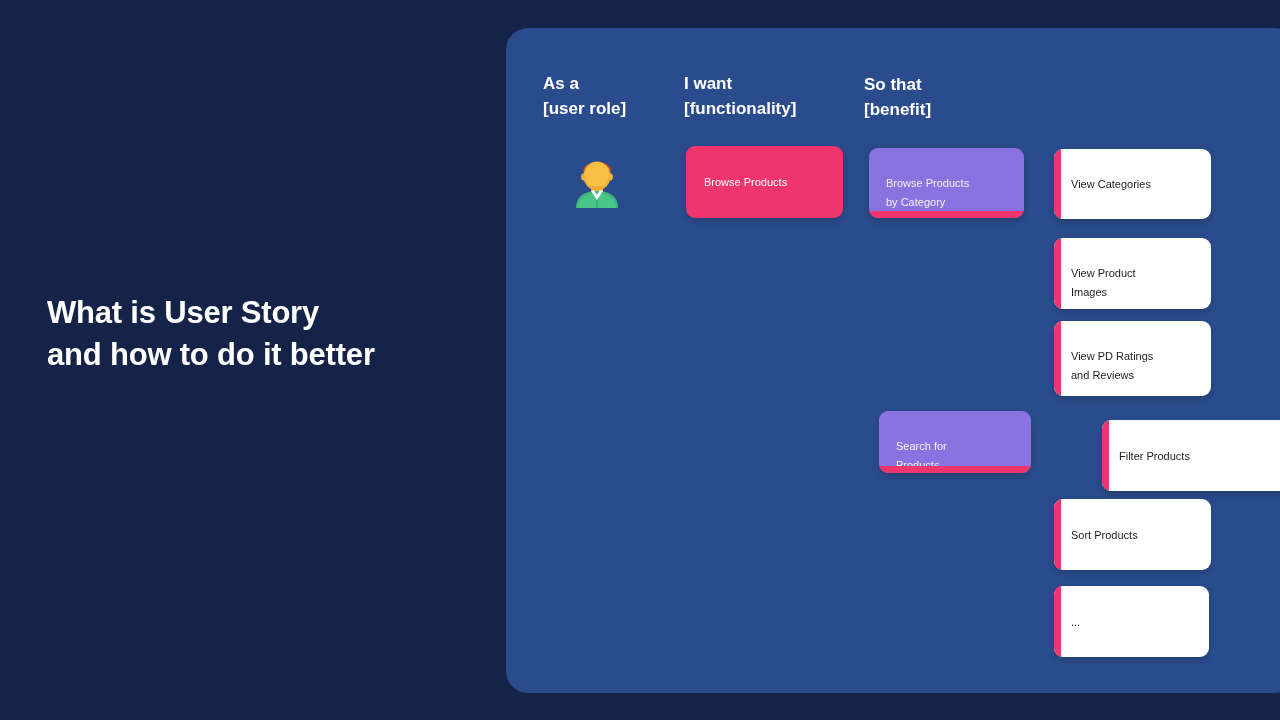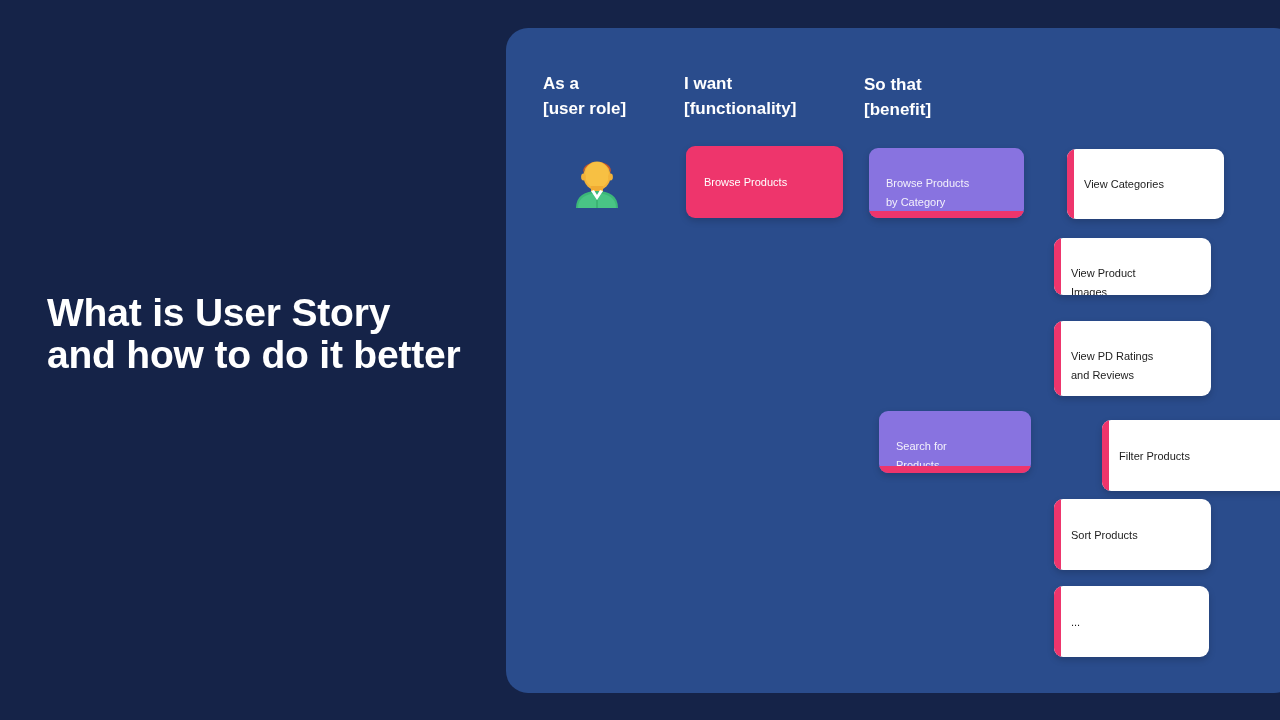--- a/index.html
+++ b/index.html
@@ -12,21 +12,21 @@
   .slide { position:relative; width:1280px; height:720px; background:#152348; }
 
   
   .title-block {
     position:absolute;
     left:47px; top:292px;
     width:430px;
   }
   .title-line {
     color:#ffffff;
-    font-size:39px;
+    font-size:31px;
     font-weight:bold;
     line-height:42px;
     letter-spacing:-0.2px;
   }
 
   
   .panel {
     position:absolute;
     left:506px; top:28px;
     width:790px; height:665px;
@@ -170,26 +170,26 @@
 by Category</span>
     <span class="accent-bottom"></span>
   </div>
 
   <div class="card purple" style="left:879px; top:411px; width:152px; height:62px;">
     <span class="card-text">Search for
 Products</span>
     <span class="accent-bottom"></span>
   </div>
 
-  <div class="card white centered" style="left:1054px; top:149px; width:157px; height:70px;margin-left:13px;">
+  <div class="card white centered" style="left:1054px; top:149px; width:157px; height:70px;">
     <span class="accent-left"></span>
     <span class="card-text">View Categories</span>
   </div>
 
-  <div class="card white" style="left:1054px; top:238px; width:157px; height:57px;">
+  <div class="card white" style="left:1054px; top:238px; width:157px; height:71px;">
     <span class="accent-left"></span>
     <span class="card-text">View Product
 Images</span>
   </div>
 
   <div class="card white" style="left:1054px; top:321px; width:157px; height:75px;">
     <span class="accent-left"></span>
     <span class="card-text">View PD Ratings
 and Reviews</span>
   </div>

